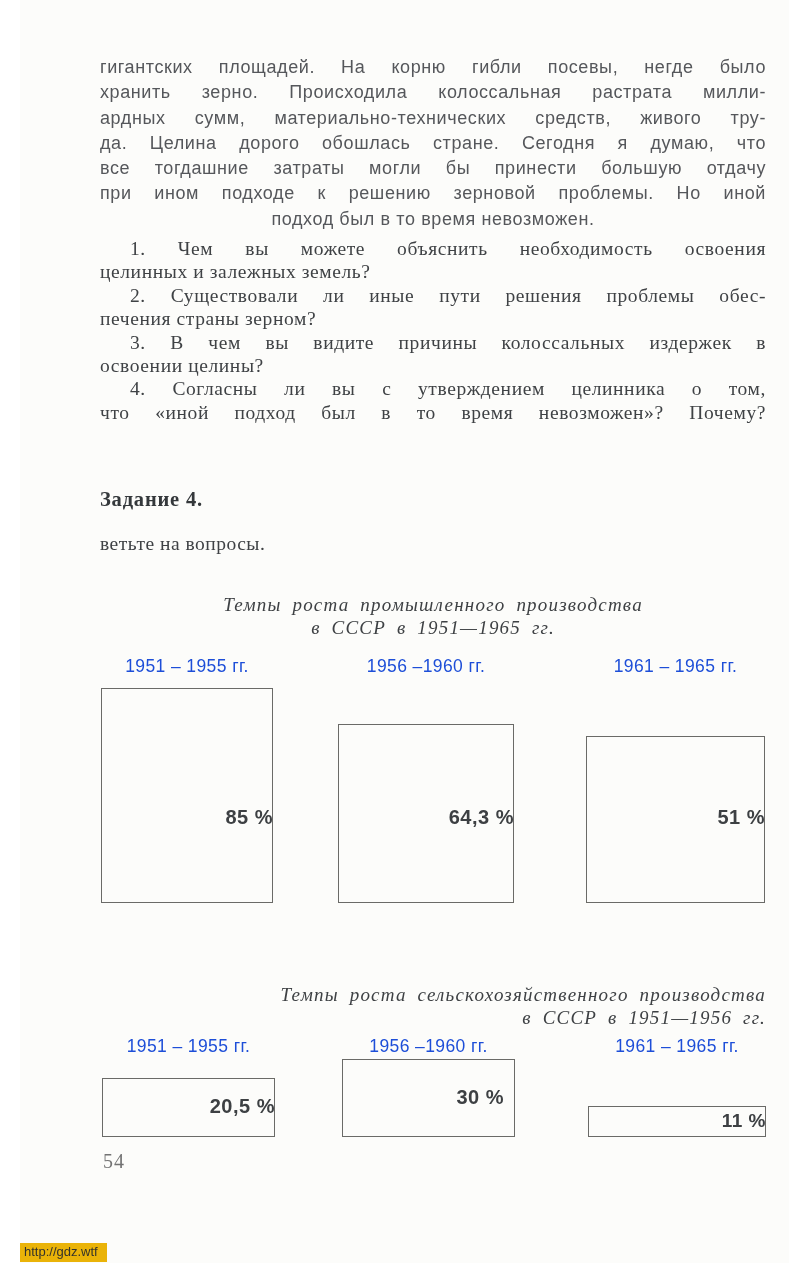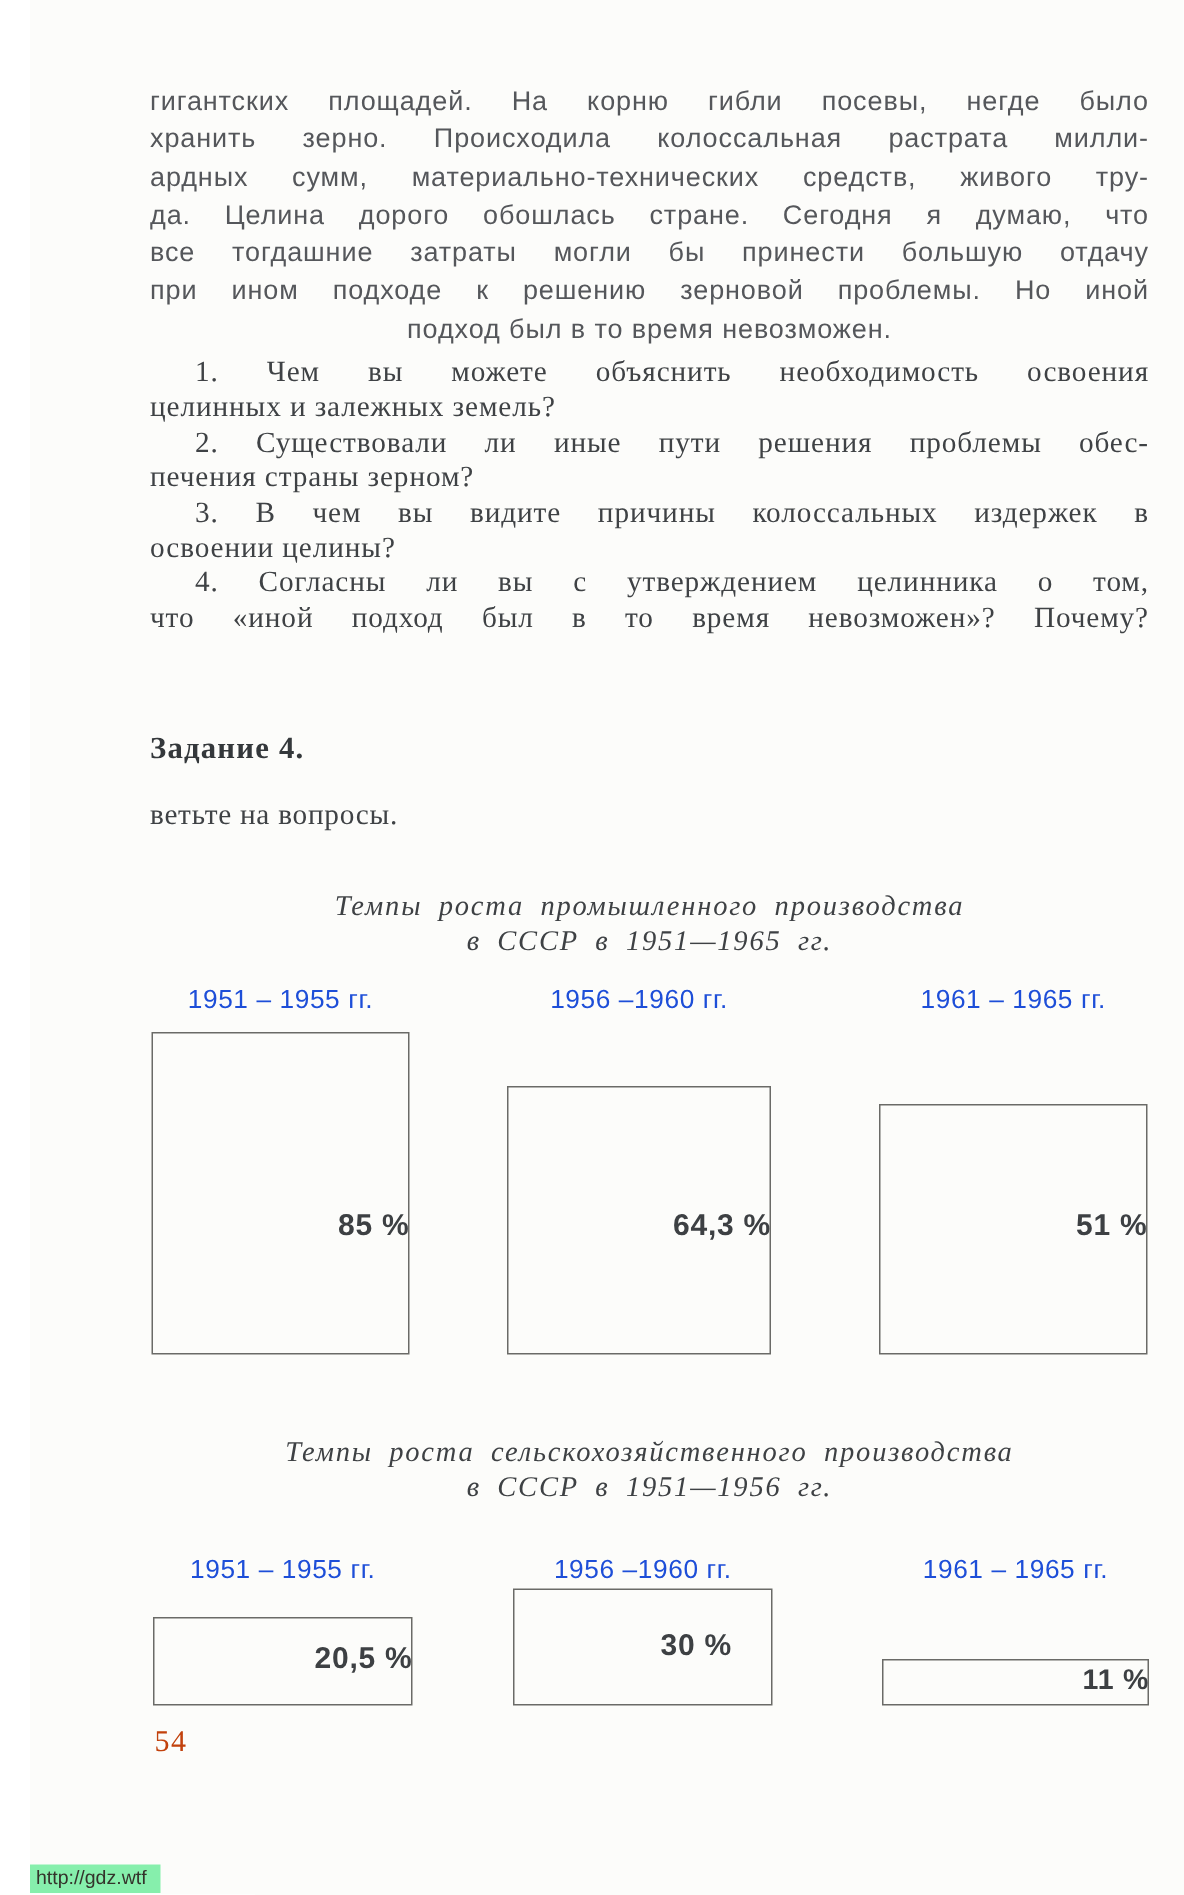--- a/index.html
+++ b/index.html
@@ -22,31 +22,31 @@
   .zadanie{position:absolute;left:80px;top:488px;font-size:20.5px;font-weight:bold;
            color:#34383b;letter-spacing:0.8px;}
 
   .instr{position:absolute;left:80px;top:532px;width:666px;
          font-size:19.5px;line-height:23.5px;color:#3f4245;letter-spacing:0.5px;}
 
   .ctitle{position:absolute;left:80px;width:666px;text-align:center;
           font-style:italic;font-size:19px;line-height:22.5px;color:#3e4144;
           letter-spacing:1.2px;word-spacing:5px;}
   .t1{top:594px;}
-  .t2{top:958px;}
+  .t2{top:984px;text-align:right;}
 
   .clabel{position:absolute;text-align:center;white-space:nowrap;
           font-family:"Liberation Sans",sans-serif;font-size:17.5px;color:#1d4ed8;
           letter-spacing:0.4px;}
   .cbox{position:absolute;border:1.5px solid #6a6a67;box-sizing:border-box;background:transparent;}
   .pct{position:absolute;text-align:right;font-family:"Liberation Sans",sans-serif;
        font-weight:bold;font-size:20px;color:#3d4043;letter-spacing:0.5px;}
 
-  .pageno{position:absolute;left:83px;top:1150px;font-size:20px;color:#c2410c;letter-spacing:1px;}
-  .watermark{position:absolute;left:0;top:1243px;background:#86efac;color:#34332b;
+  .pageno{position:absolute;left:83px;top:1150px;font-size:20px;color:#737373;letter-spacing:1px;}
+  .watermark{position:absolute;left:0;top:1243px;background:#eab308;color:#34332b;
              font-family:"Liberation Sans",sans-serif;font-size:13px;padding:1px 9px 3px 4px;}
 </style>
 </head>
 <body>
 
 <div class="page">
 
   <div class="para">
     <span class="pl jl">гигантских площадей. На корню гибли посевы, негде было</span>
     <span class="pl jl">хранить зерно. Происходила колоссальная растрата милли-</span>
@@ -97,19 +97,19 @@
 
   <div class="clabel" style="left:82px;width:173px;top:1036px">1951 – 1955 гг.</div>
   <div class="clabel" style="left:322px;width:173px;top:1036px">1956 –1960 гг.</div>
   <div class="clabel" style="left:568px;width:178px;top:1036px">1961 – 1965 гг.</div>
 
   <div class="cbox" style="left:82px;top:1078px;width:173px;height:59px"></div>
   <div class="cbox" style="left:322px;top:1059px;width:173px;height:78px"></div>
   <div class="cbox" style="left:568px;top:1106px;width:178px;height:31px"></div>
 
   <div class="pct" style="left:82px;width:173px;top:1095px">20,5 %</div>
-  <div class="pct" style="left:320px;width:148px;top:1086px">30 %</div>
+  <div class="pct" style="left:336px;width:148px;top:1086px">30 %</div>
   <div class="pct" style="left:568px;width:178px;top:1110px;font-size:19px">11 %</div>
 
   <div class="pageno">54</div>
   <div class="watermark">http://gdz.wtf</div>
 
 </div>
 
 </body></html>

